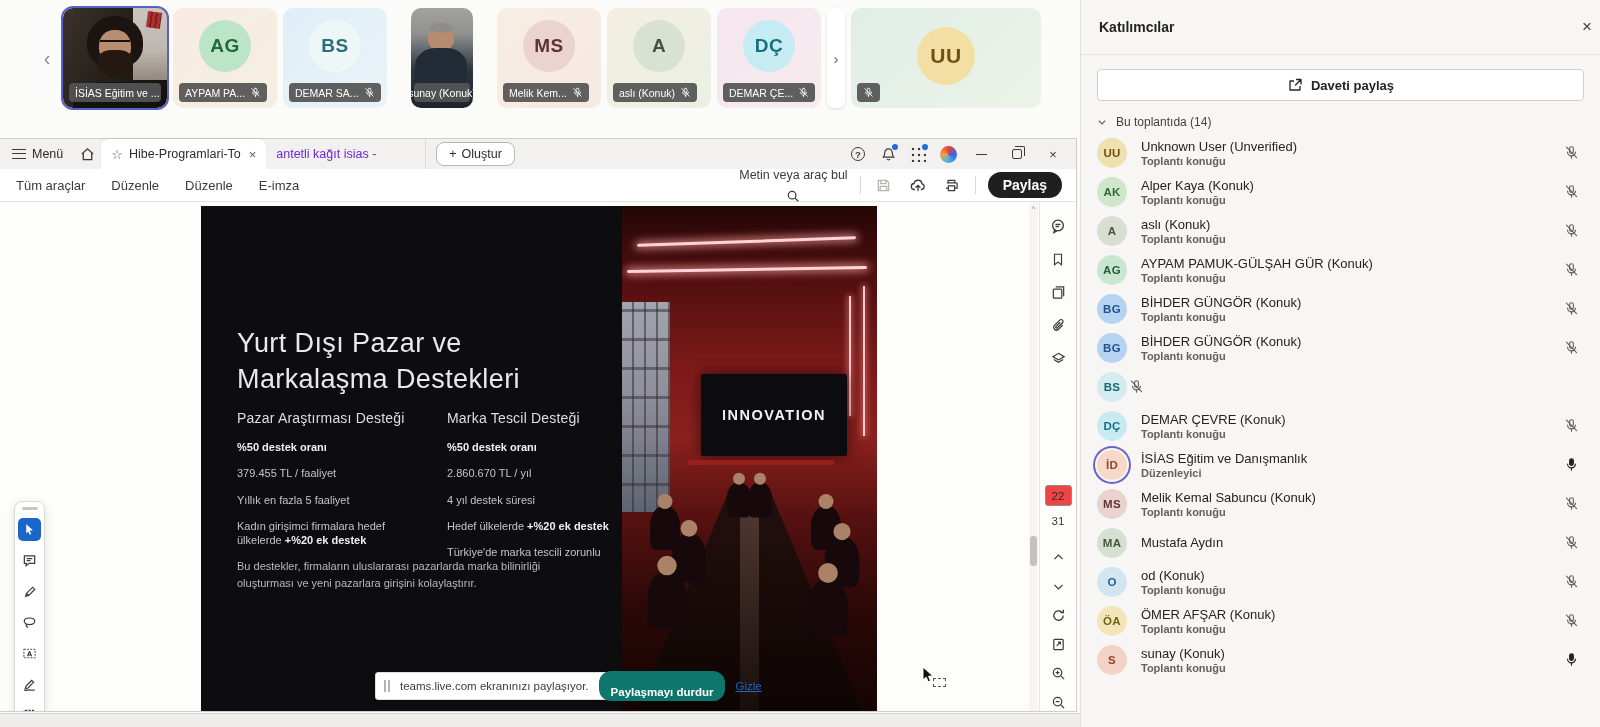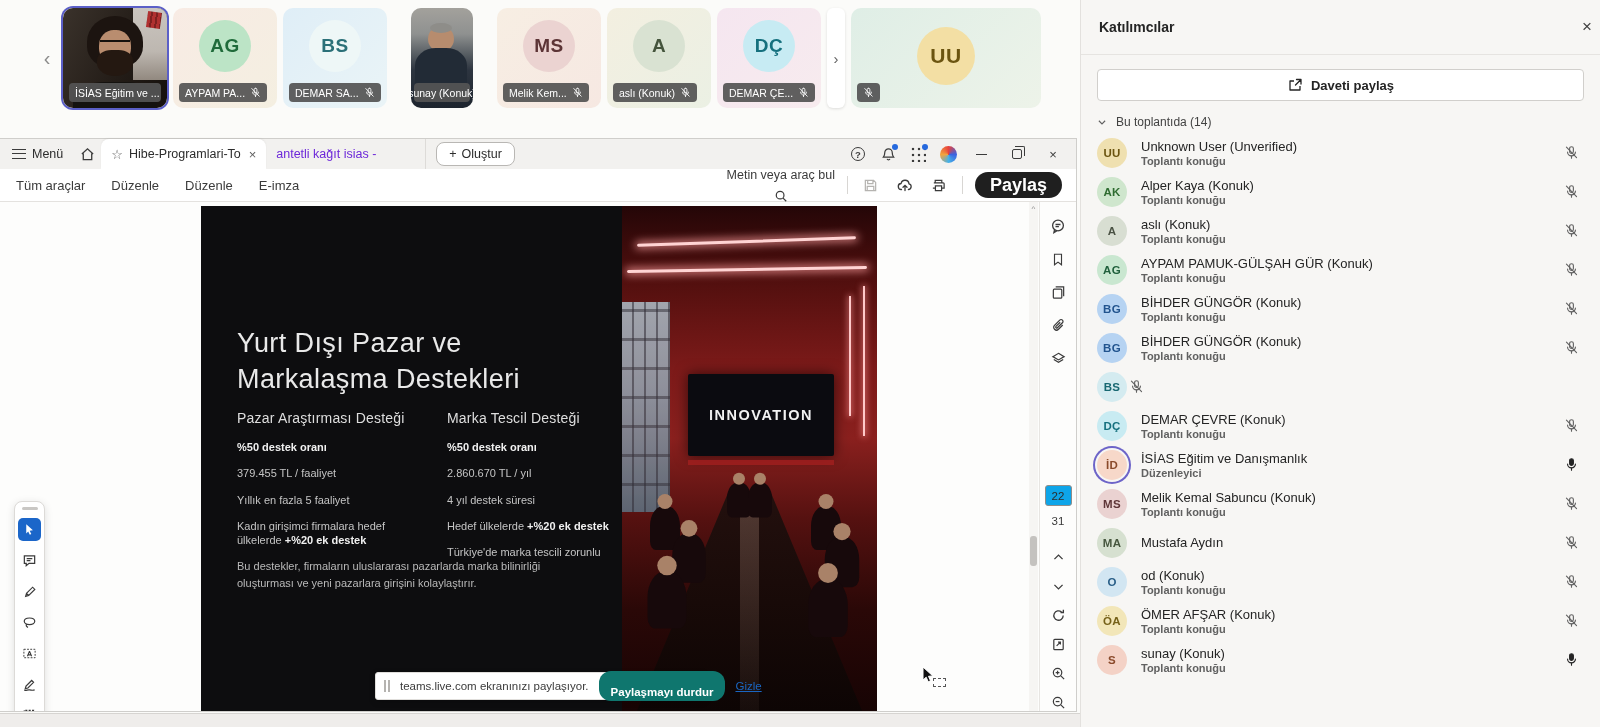--- a/index.html
+++ b/index.html
@@ -63,21 +63,21 @@
   .win-min-bar { width:11px; border-top:1.4px solid #3b3b3b; }
 
   .ac-toolbar { position:relative; height:33px; background:#fff; border-bottom:1px solid #e4e2df; display:flex; align-items:center; }
   .ac-nav { display:flex; gap:26px; margin-left:16px; font-size:13px; color:#3b3b3b; }
   .ac-nav span { cursor:pointer; }
   .ac-tools-right { position:absolute; right:14px; display:flex; align-items:center; gap:12px; }
   .find { display:flex; align-items:center; gap:7px; font-size:12.5px; color:#3b3b3b; cursor:pointer;flex-direction:column; }
   .vdiv { width:1px; height:18px; background:#d8d6d3; }
   .ti { width:22px; height:22px; display:flex; align-items:center; justify-content:center; color:#3b3b3b; cursor:pointer; }
   .ti.dis { color:#b5b3b0; }
-  .share-pill { height:26px; padding:0 15px; border-radius:14px; background:#1f1f1f; color:#fff; font-size:18px; font-weight:bold; display:flex; align-items:center; cursor:pointer; }
+  .share-pill { height:26px; padding:0 15px; border-radius:14px; background:#1f1f1f; color:#fff; font-size:14px; font-weight:bold; display:flex; align-items:center; cursor:pointer; }
 
   .ac-doc { position:relative; height:509px; background:#fdfdfc; overflow:hidden; }
 
   
   .slide { position:absolute; left:201px; top:4px; width:676px; height:505px; background:#0d0d0f; overflow:hidden; }
   .slide-title { position:absolute; left:36px; top:120px; width:380px; font-size:27px; font-weight:400; letter-spacing:.4px; color:#e9e9e9; line-height:1.33; }
   .scols { position:absolute; left:36px; top:204px; display:flex; gap:32px; }
   .scol { width:178px; }
   .shead { font-size:14px; color:#dedede; margin-bottom:14px; letter-spacing:.2px; }
   .srow { font-size:11px; color:#c4c4c4; margin-bottom:12px; line-height:1.3; }
@@ -86,21 +86,21 @@
 
   
   .photo { position:absolute; left:421px; top:0; width:255px; height:100%; background:linear-gradient(180deg,#240607 0%,#55100f 16%,#7c1a19 32%,#8a201e 46%,#551110 62%,#2a0807 80%,#170404 100%); overflow:hidden; }
   .led { position:absolute; height:3px; background:#ffd4d4; box-shadow:0 0 8px 2px rgba(255,160,160,.8); border-radius:2px; }
   .led.l1 { left:6%; right:8%; top:34px; transform:rotate(-2deg); }
   .led.l2 { left:2%; right:4%; top:62px; transform:rotate(-1deg); }
   .ledv { position:absolute; width:2px; background:#ffc9c9; box-shadow:0 0 6px 1px rgba(255,150,150,.7); }
   .ledv.v1 { right:26px; top:90px; height:120px; } .ledv.v2 { right:12px; top:80px; height:150px; }
   .photo-window { position:absolute; left:0; top:96px; width:48px; height:210px; background:linear-gradient(180deg,#aebfc9 0%,#8fa3b0 45%,#5e7382 100%); opacity:.85; }
   .photo-window:before { content:""; position:absolute; inset:0; background:repeating-linear-gradient(90deg,transparent 0 10px,rgba(40,50,60,.55) 10px 12px),repeating-linear-gradient(0deg,transparent 0 26px,rgba(40,50,60,.5) 26px 29px); }
-  .screen { position:absolute; left:66px; top:168px; width:146px; height:82px; background:#0b0b10; border-radius:2px; box-shadow:0 0 14px rgba(0,0,0,.6); display:flex; align-items:center; justify-content:center; }
+  .screen { position:absolute; left:79px; top:168px; width:146px; height:82px; background:#0b0b10; border-radius:2px; box-shadow:0 0 14px rgba(0,0,0,.6); display:flex; align-items:center; justify-content:center; }
   .screen-text { color:#f2f2f2; font-size:14.5px; font-weight:bold; letter-spacing:1.5px; }
   .screen-text:first-letter { color:#e8e8e8; }
   .screen-bar { position:absolute; left:66px; top:254px; width:146px; height:5px; background:#a31f1f; opacity:.8; }
   .room-table { position:absolute; left:4%; right:4%; top:286px; bottom:0; clip-path:polygon(41% 0,59% 0,98% 100%,2% 100%); background:linear-gradient(180deg,#23100e 0%,#180a08 50%,#0d0504 100%); }
   .room-table:before { content:""; position:absolute; left:46%; right:46%; top:0; bottom:0; background:linear-gradient(180deg,rgba(210,170,150,.28),rgba(210,170,150,.05)); }
   .person { position:absolute; width:30px; height:44px; border-radius:45% 45% 20% 20%; background:#17090b; }
   .person:before { content:""; position:absolute; left:50%; top:-12px; transform:translateX(-50%); width:15px; height:15px; border-radius:50%; background:#a98268; }
   .person.p1 { left:28px; top:300px; } .person.p2 { left:52px; top:330px; transform:scale(1.12);} .person.p3 { left:30px; top:372px; transform:scale(1.3);}
   .person.p4 { right:36px; top:300px; } .person.p5 { right:20px; top:334px; transform:scale(1.15);} .person.p6 { right:34px; top:380px; transform:scale(1.32);}
   .person.p7 { left:102px; top:272px; transform:scale(.8);} .person.p8 { right:102px; top:272px; transform:scale(.8);}
@@ -109,21 +109,21 @@
   .qtools { position:absolute; left:14px; top:299px; width:31px; background:#fff; border:1px solid #dcdad7; border-radius:8px; box-shadow:0 2px 8px rgba(0,0,0,.12); padding:5px 0 4px; display:flex; flex-direction:column; align-items:center; gap:8px; }
   .q-handle { width:16px; height:3px; border-radius:2px; background:#c9c7c4; cursor:grab; }
   .q-item { width:23px; height:23px; border-radius:5px; display:flex; align-items:center; justify-content:center; color:#3b3b3b; cursor:pointer; }
   .q-item.active { background:#1b66c9; color:#fff; }
 
   
   .rail { position:absolute; right:0; top:0; width:37px; height:100%; background:#fdfdfc; border-left:1px solid #e7e5e2; display:flex; flex-direction:column; align-items:center; }
   .rail-top { display:flex; flex-direction:column; gap:13px; margin-top:14px; }
   .r-ico { width:20px; height:20px; display:flex; align-items:center; justify-content:center; color:#3b3b3b; cursor:pointer; }
   .rail-nav { position:absolute; left:0; right:0; top:283px; display:flex; flex-direction:column; align-items:center; gap:7px; }
-  .page-box { width:27px; height:21px; border:1px solid #8f8d8a; border-radius:3px; background:#0ea5e9; font-size:11.5px; color:#2c2c2c; display:flex; align-items:center; justify-content:center; }
+  .page-box { width:27px; height:21px; border:1px solid #8f8d8a; border-radius:3px; background:#ef4444; font-size:11.5px; color:#2c2c2c; display:flex; align-items:center; justify-content:center; }
   .page-total { font-size:11.5px; color:#3b3b3b; margin-top:2px; }
   .rail-nav2 { position:absolute; left:0; right:0; top:345px; display:flex; flex-direction:column; align-items:center; gap:9px; }
   .doc-scroll { position:absolute; right:38px; top:0; width:9px; height:100%; background:#f6f5f3; }
   .doc-scroll .thumb { position:absolute; left:1px; width:7px; height:30px; top:334px; background:#c4c2bf; border-radius:3px; cursor:grab; }
   .doc-scroll .up { position:absolute; left:0; top:2px; width:9px; text-align:center; color:#8a8a8a; font-size:8px; }
 
   
   .banner { position:absolute; left:375px; top:470px; width:330px; height:28px; background:#fff; border:1px solid #e0dedb; border-radius:3px; box-shadow:0 2px 6px rgba(0,0,0,.18); display:flex; align-items:center; gap:10px; padding:0 10px 0 8px; z-index:5; }
   .b-grip { display:flex; gap:2px; cursor:grab; }
   .b-grip i { width:2px; height:12px; background:#b5b3b0; }

